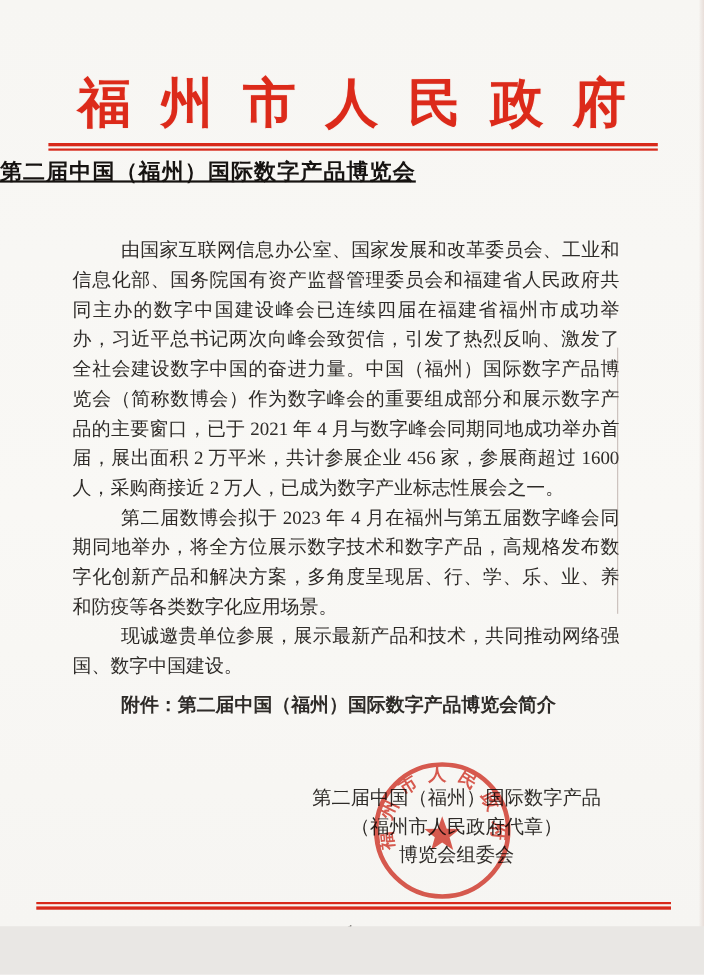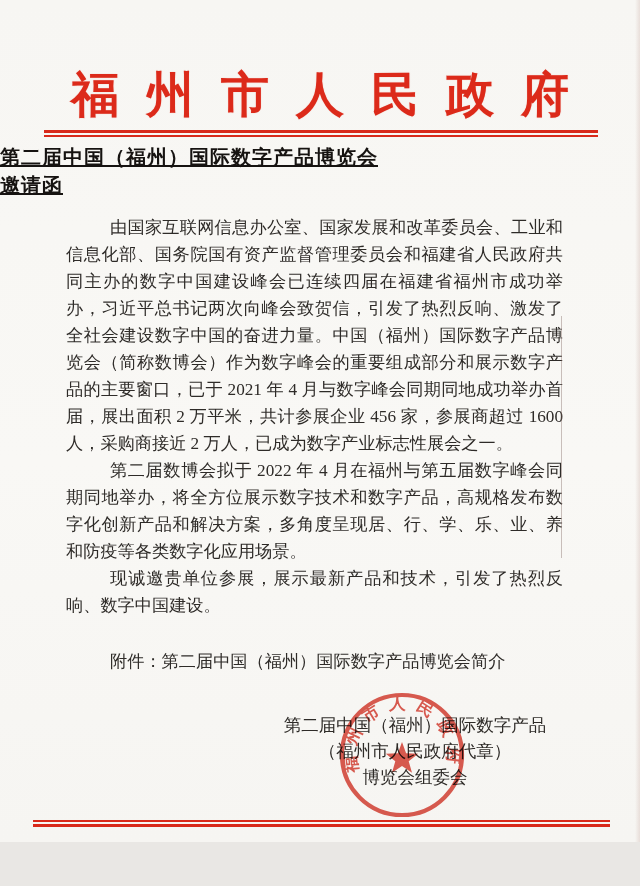--- a/index.html
+++ b/index.html
@@ -47,21 +47,21 @@
     text-decoration:underline;
   }
   
   .body-text{
     position:absolute;top:214px;left:66px;width:497px;
     font-size:17.2px;line-height:27px;
     text-align:justify;text-justify:inter-character;
     color:var(--ink);
   }
   .body-text p{text-indent:2.56em;}
-  .attachment{margin-top:29px;}
+  .attachment{margin-top:8px;font-weight:bold;}
   
   .signature{
     position:absolute;top:712px;left:240px;width:350px;
     text-align:center;
     font-size:17.5px;line-height:26px;
     color:var(--ink);
   }
   
   .seal{
     position:absolute;left:334px;top:687px;
@@ -96,27 +96,26 @@
 <body>
 
 <div class="page">
 
   <div class="issuer">福州市人民政府</div>
 
   <div class="header-rule"></div>
 
   <div class="doc-title">
     <div>第二届中国（福州）国际数字产品博览会</div>
-    <div>邀请函</div>
   </div>
 
   <div class="body-text">
     <p>由国家互联网信息办公室、国家发展和改革委员会、工业和信息化部、国务院国有资产监督管理委员会和福建省人民政府共同主办的数字中国建设峰会已连续四届在福建省福州市成功举办，习近平总书记两次向峰会致贺信，引发了热烈反响、激发了全社会建设数字中国的奋进力量。中国（福州）国际数字产品博览会（简称数博会）作为数字峰会的重要组成部分和展示数字产品的主要窗口，已于 2021 年 4 月与数字峰会同期同地成功举办首届，展出面积 2 万平米，共计参展企业 456 家，参展商超过 1600 人，采购商接近 2 万人，已成为数字产业标志性展会之一。</p>
-    <p>第二届数博会拟于 2022 年 4 月在福州与第五届数字峰会同期同地举办，将全方位展示数字技术和数字产品，高规格发布数字化创新产品和解决方案，多角度呈现居、行、学、乐、业、养和防疫等各类数字化应用场景。</p>
-    <p>现诚邀贵单位参展，展示最新产品和技术，引发了热烈反响、数字中国建设。</p>
+    <p>第二届数博会拟于 2023 年 4 月在福州与第五届数字峰会同期同地举办，将全方位展示数字技术和数字产品，高规格发布数字化创新产品和解决方案，多角度呈现居、行、学、乐、业、养和防疫等各类数字化应用场景。</p>
+    <p>现诚邀贵单位参展，展示最新产品和技术，共同推动网络强国、数字中国建设。</p>
     <p class="attachment">附件：第二届中国（福州）国际数字产品博览会简介</p>
   </div>
 
   <div class="signature">
     <div>第二届中国（福州）国际数字产品</div>
     <div>（福州市人民政府代章）</div>
     <div>博览会组委会</div>
   </div>
 
   <svg class="seal" viewBox="0 0 136 136" xmlns="http://www.w3.org/2000/svg">

